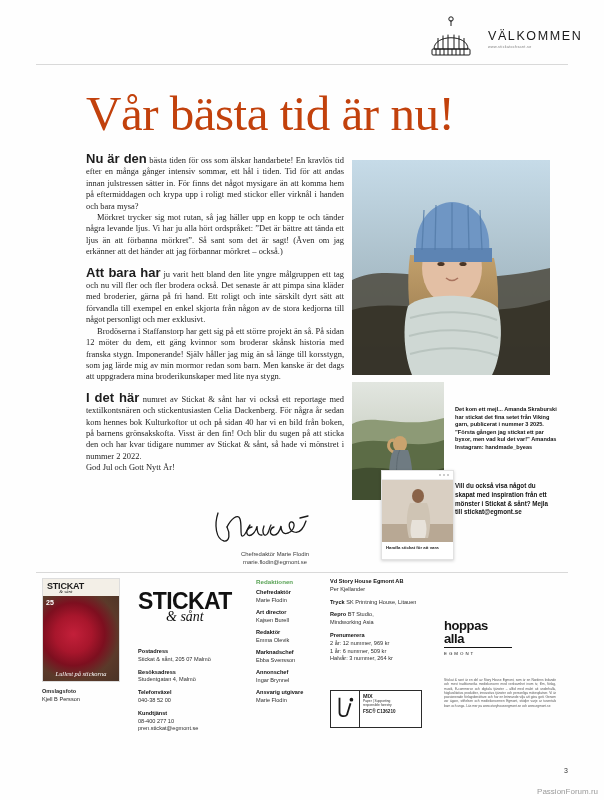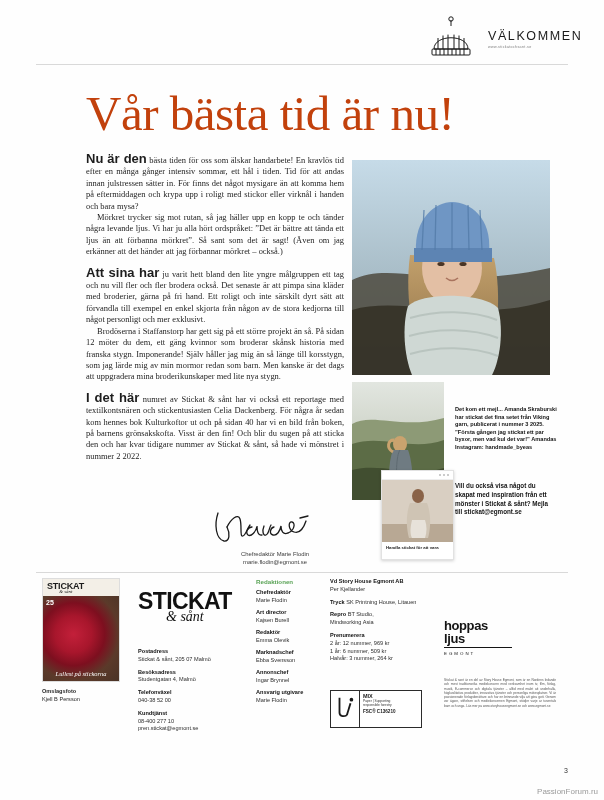--- a/index.html
+++ b/index.html
@@ -234,23 +234,24 @@
       <div class="welcome-sub">www.stickatochsant.se</div>
     </div>
   </div>
   <div class="top-rule"></div>
 
   <div class="headline">Vår bästa tid är nu!</div>
 
   <div class="col-left">
     <p><span class="lead">Nu är den</span><span> bästa tiden för oss som älskar handarbete! En kravlös tid efter en många gånger intensiv sommar, ett hål i tiden. Tid för att andas innan julstressen sätter in. För finns det något mysigare än att komma hem på eftermiddagen och krypa upp i roligt med stickor eller virknål i handen och bara mysa?</span></p>
     <p class="indent"><span>Mörkret trycker sig mot rutan, så jag häller upp en kopp te och tänder några levande ljus. Vi har ju alla hört ordspråket: ”Det är bättre att tända ett ljus än att förbanna mörkret”. Så sant som det är sagt! (Även om jag erkänner att det händer att jag förbannar mörkret – också.)</span></p>
-    <p class="gap"><span class="lead">Att sina har</span><span> ju varit hett bland den lite yngre målgruppen ett tag och nu vill fler och fler brodera också. Det senaste är att pimpa sina kläder med broderier, gärna på fri hand. Ett roligt och inte särskilt dyrt sätt att förvandla till exempel en enkel skjorta från någon av de stora kedjorna till något personligt och mer exklusivt.</span></p>
+    <p class="gap"><span class="lead">Att bara har</span><span> ju varit hett bland den lite yngre målgruppen ett tag och nu vill fler och fler brodera också. Det senaste är att pimpa sina kläder med broderier, gärna på fri hand. Ett roligt och inte särskilt dyrt sätt att förvandla till exempel en enkel skjorta från någon av de stora kedjorna till något personligt och mer exklusivt.</span></p>
     <p class="indent"><span>Brodöserna i Staffanstorp har gett sig på ett större projekt än så. På sidan 12 möter du dem, ett gäng kvinnor som broderar skånsk historia med franska stygn. Imponerande! Själv håller jag mig än så länge till korsstygn, som jag lärde mig av min mormor redan som barn. Men kanske är det dags att uppgradera mina broderikunskaper med lite nya stygn.</span></p>
     <p class="gap"><span class="lead">I det här</span><span> numret av Stickat &amp; sånt har vi också ett reportage med textilkontsnären och stickentusiasten Celia Dackenberg. För några år sedan kom hennes bok Kulturkoftor ut och på sidan 40 har vi en bild från boken, på barnens grönsakskofta. Visst är den fin! Och blir du sugen på att sticka den och har kvar tidigare nummer av Stickat &amp; sånt, så hade vi mönstret i nummer 2 2022.</span></p>
+    <p class="signoff">God Jul och Gott Nytt År!</p>
   </div>
 
   <svg class="signature" viewBox="0 0 150 44">
     <g fill="none" stroke="#1a1a1a" stroke-width="1.3" stroke-linecap="round">
       <path d="M18 8 C14 20, 16 34, 24 36 C30 37, 30 28, 27 22"></path>
       <path d="M27 22 C31 14, 38 8, 40 14 C42 20, 40 30, 42 31 C45 32, 47 24, 50 20"></path>
       <path d="M52 22 C48 22, 45 27, 48 30 C51 32, 56 27, 57 21 C57 26, 58 31, 62 30"></path>
       <path d="M64 21 C62 26, 63 31, 66 30 C69 29, 69 23, 71 20"></path>
       <path d="M74 22 C70 23, 69 29, 73 30 C77 31, 80 26, 81 21 C81 26, 83 30, 88 28"></path>
       <path d="M88 28 C94 26, 96 18, 92 17 C88 16, 88 25, 94 27 C100 29, 104 22, 106 16"></path>
@@ -401,21 +402,21 @@
     <div class="fsc-right">
       <div class="fsc-mix">MIX</div>
       <div class="fsc-line">Paper | Supporting</div>
       <div class="fsc-line">responsible forestry</div>
       <div class="fsc-code">FSC® C136210</div>
     </div>
   </div>
 
   <div class="sh-logo">
     <div class="sh-word">hoppas</div>
-    <div class="sh-word">ljus</div>
+    <div class="sh-word">alla</div>
     <div class="sh-rule"></div>
     <div class="sh-tag">EGMONT</div>
   </div>
 
   <div class="legal">Stickat &amp; sånt är en del av Story House Egmont, som är en Nordens ledande och mest traditionsrika mediekoncern med verksamhet inom tv, film, förlag, musik, E-commerce och digitala tjänster – alltid med målet att underhålla, högkvalitativa produkter, innovativa tjänster och personliga mötesplatser. Vi är passionerade förlagsberättare och har en brinnande vilja att göra gott. Genom vår ägare, stiftelsen och mediekoncernen Egmont, stödjer varje år tusentals barn och unga. Läs mer på www.storyhouseegmont.se och www.egmont.se</div>
 
   <div class="pageno">3</div>
   <div class="watermark">PassionForum.ru</div>
 </div>
 

